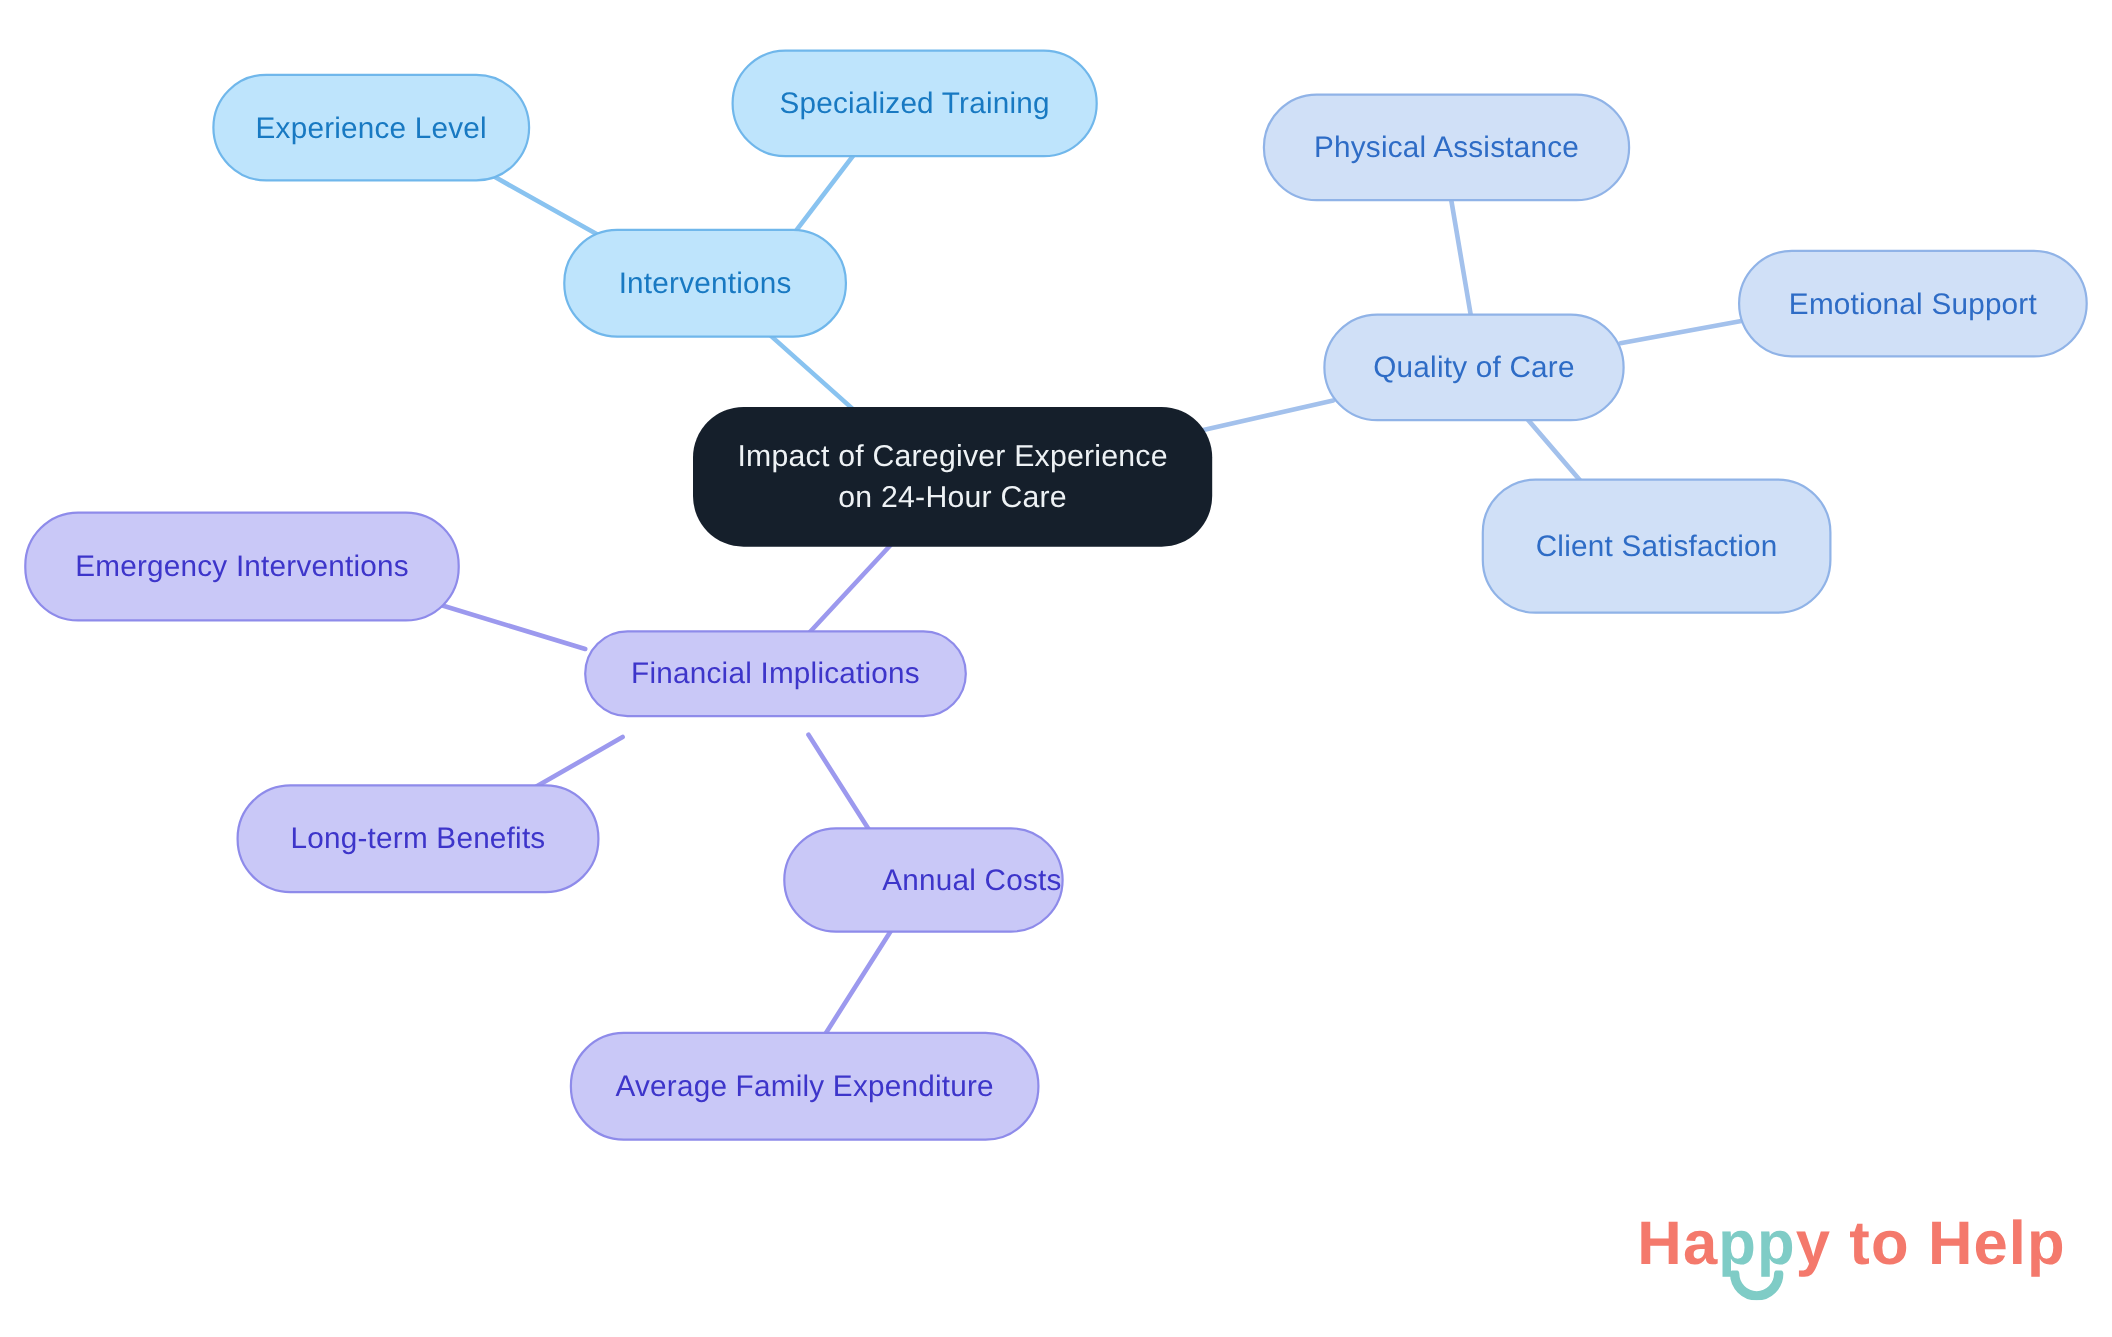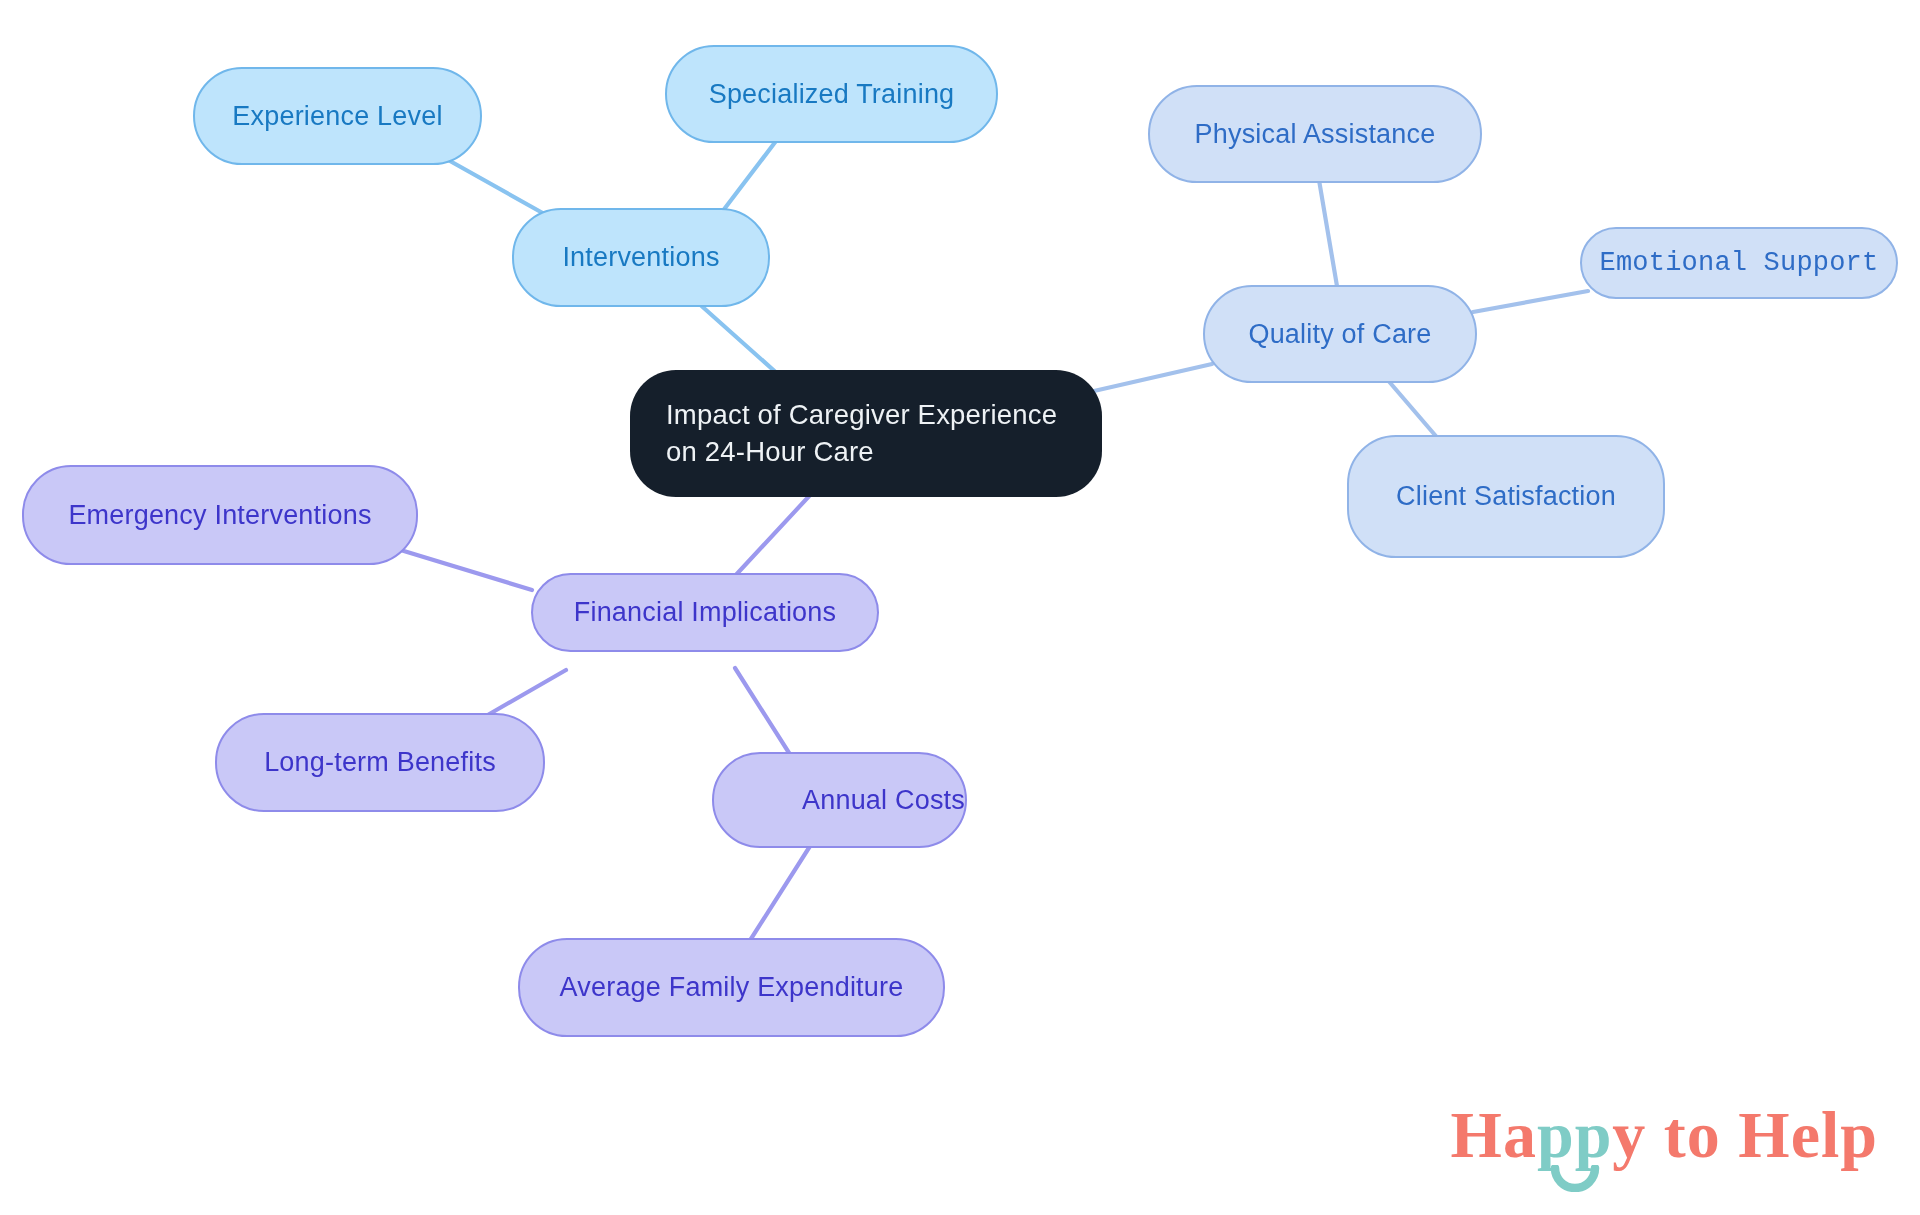--- a/index.html
+++ b/index.html
@@ -18,42 +18,42 @@
     position:absolute;z-index:2;box-sizing:border-box;
     display:flex;align-items:center;justify-content:center;
     font-size:27px;letter-spacing:0.2px;white-space:nowrap;
     border:2px solid transparent;border-radius:49px;
   }
   .node.sky{background:var(--sky-fill);border-color:var(--sky-border);color:var(--sky-text);}
   .node.peri{background:var(--periwinkle-fill);border-color:var(--periwinkle-border);color:var(--periwinkle-text);}
   .node.lav{background:var(--lavender-fill);border-color:var(--lavender-border);color:var(--lavender-text);}
   .node.central{
     background:var(--central-fill);border:none;color:var(--central-text);
-    border-radius:46px;font-size:27.5px;line-height:1.33;text-align:left;
+    border-radius:46px;font-size:27.5px;line-height:1.33;text-align:center;
     white-space:normal;padding:0 36px;
   }
 
   
   .pos-central{left:630px;top:370px;width:472px;height:127px;}
   .pos-qualifications{left:512px;top:208px;width:258px;height:99px;}
   .pos-experience{left:193px;top:67px;width:289px;height:98px;}
   .pos-specialized{left:665px;top:45px;width:333px;height:98px;}
   .pos-qoc{left:1203px;top:285px;width:274px;height:98px;}
   .pos-physical{left:1148px;top:85px;width:334px;height:98px;justify-content:center;}
-  .pos-emotional{left:1580px;top:227px;width:318px;height:72px;font-family:Liberation Mono, monospace;}
+  .pos-emotional{left:1580px;top:227px;width:318px;height:98px;}
   .pos-client{left:1347px;top:435px;width:318px;height:123px;}
   .pos-financial{left:531px;top:573px;width:348px;height:79px;}
   .pos-emergency{left:22px;top:465px;width:396px;height:100px;}
   .pos-longterm{left:215px;top:713px;width:330px;height:99px;justify-content:center;}
   .pos-annual{left:712px;top:752px;width:255px;height:96px;justify-content:flex-end;}
   .pos-avgfam{left:518px;top:938px;width:427px;height:99px;}
 
   
   .logo{position:absolute;right:42px;top:1102px;z-index:3;text-align:right;line-height:1;}
-  .logo-main{font-size:66px;font-weight:700;letter-spacing:1px;white-space:nowrap;font-family:Liberation Serif, serif;}
+  .logo-main{font-size:56px;font-weight:700;letter-spacing:1px;white-space:nowrap;}
   .logo-main .coral{color:var(--logo-coral);}
   .logo-main .teal{color:var(--logo-teal);}
   .pp{position:relative;display:inline-block;}
   .smile{position:absolute;left:50%;transform:translateX(-50%);bottom:-24px;width:50px;height:27px;}
   .logo-sub{
     margin-top:2px;padding-right:6px;
     font-size:27px;font-weight:600;letter-spacing:7.5px;
     color:var(--logo-subtitle-teal);
   }
 </style>

